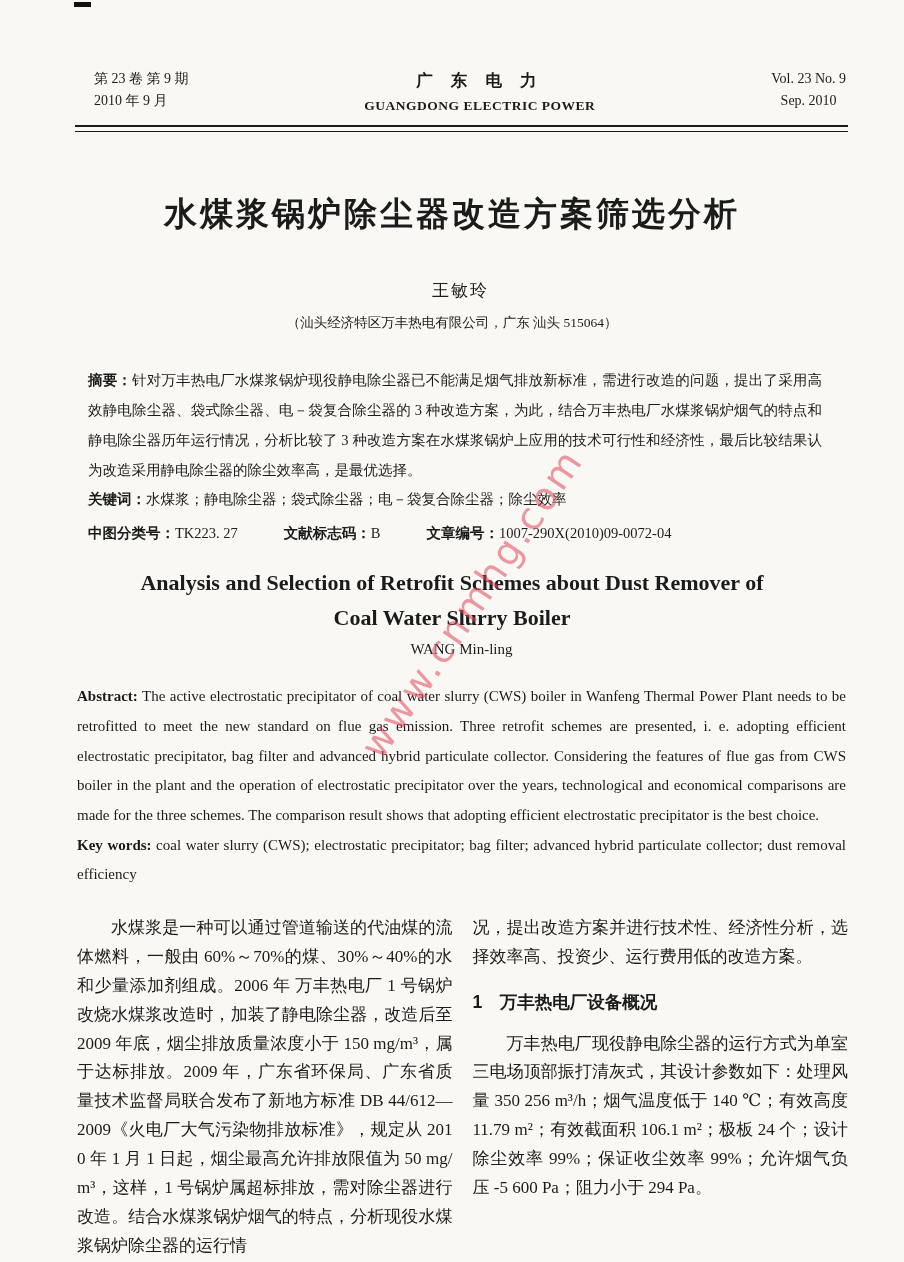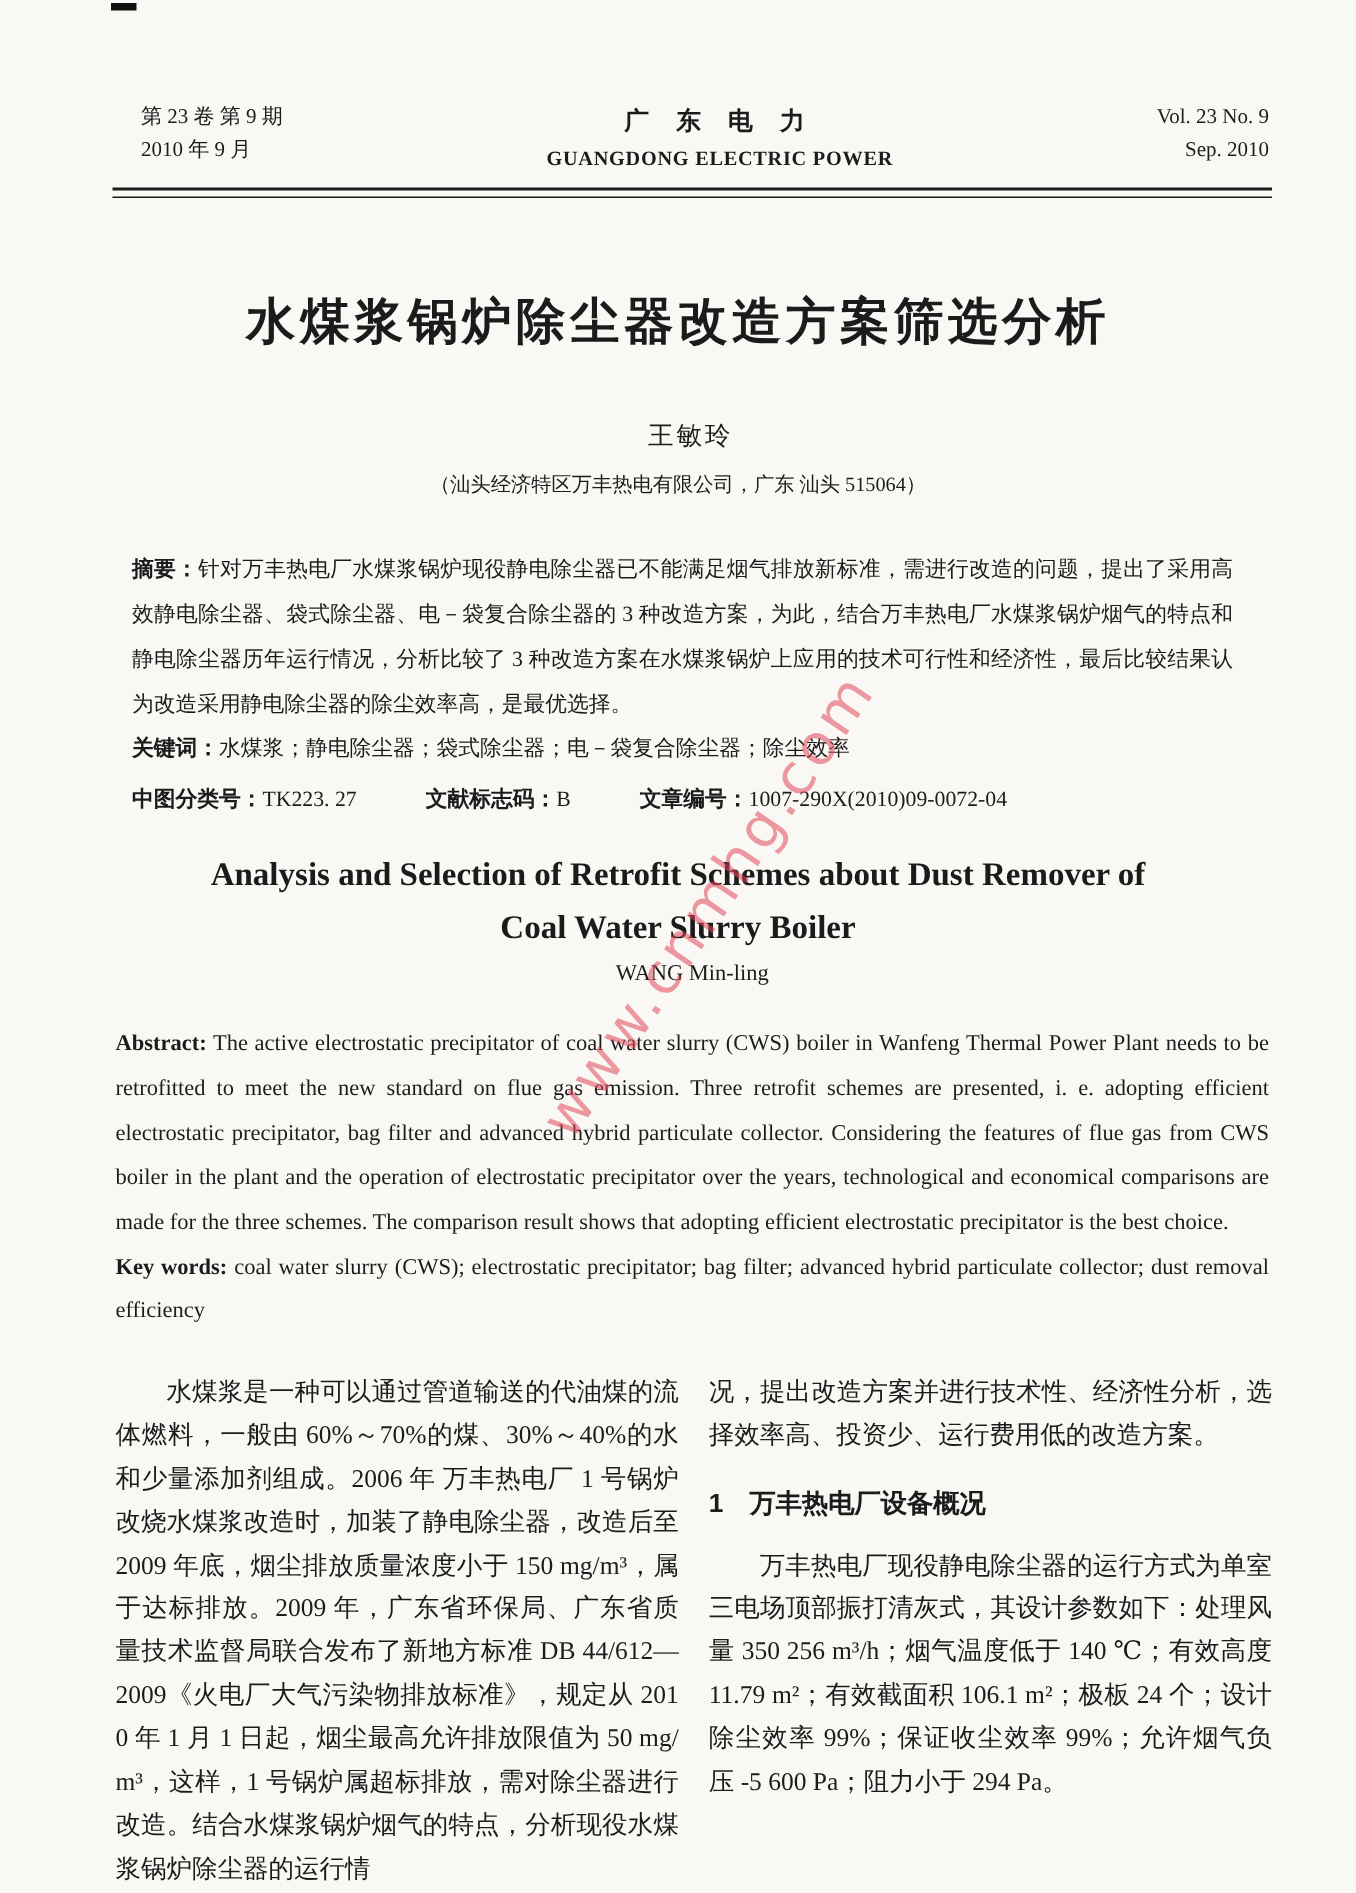--- a/index.html
+++ b/index.html
@@ -24,21 +24,21 @@
     white-space:nowrap; pointer-events:none; z-index:5;
   }
 
   
   .header { display:flex; justify-content:space-between; align-items:flex-start;
     padding:68px 58px 0 94px; font-size:14px; line-height:1.55; }
   .header .hl { text-align:left; }
   .header .hc { text-align:center; }
   .hc .cn-name { font-size:16.5px; font-weight:bold; letter-spacing:7px; }
   .hc .en-name { font-size:13.5px; font-weight:bold; letter-spacing:0.5px; margin-top:2px; }
-  .header .hr { text-align:right; }
+  .header .hr { text-align:center; }
   .double-rule { margin:9px 56px 0 75px; height:4px;
     border-top:2.5px solid #1a1a1a; border-bottom:1.8px solid #1a1a1a; }
 
   
   .title-cn { margin-top:60px; text-align:center; font-size:33px; font-weight:bold;
     letter-spacing:3px; }
   .author-cn { margin-top:42px; text-align:center; font-size:17px; letter-spacing:2px;padding-left:17px; }
   .affil-cn { margin-top:12px; text-align:center; font-size:13.5px; }
 
   

